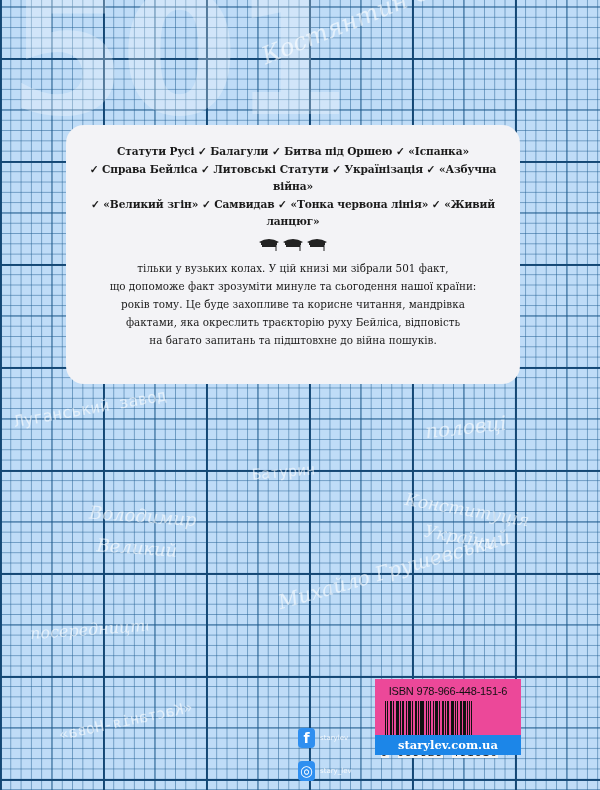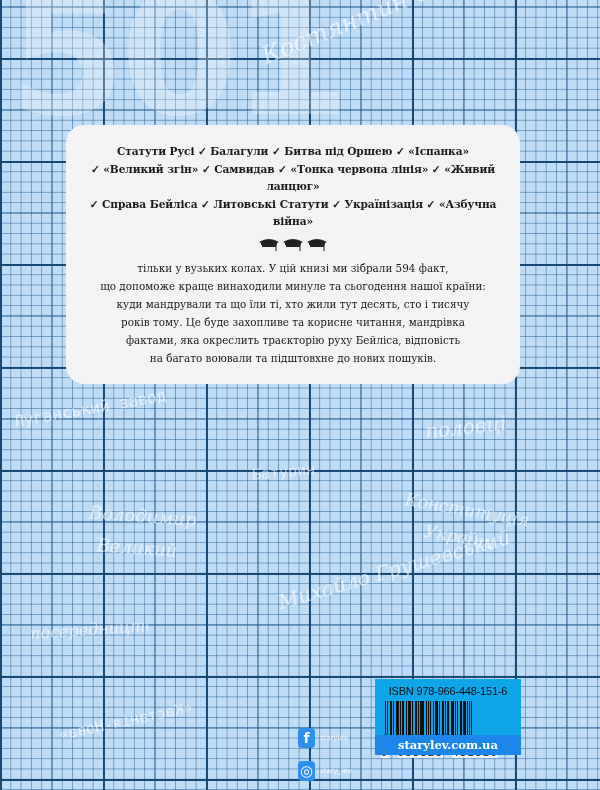--- a/index.html
+++ b/index.html
@@ -54,21 +54,21 @@
     position: absolute; left: 298px; display: flex; align-items: center; gap: 5px;
     font-family: "DejaVu Sans", sans-serif; font-size: 7px; color: rgba(255,255,255,0.85);
   }
   .social .ico {
     width: 17px; height: 20px; border-radius: 4px; background: #2f8ff0;
     display: flex; align-items: center; justify-content: center; color: #fff;
     font-weight: bold; font-size: 14px; font-family: "DejaVu Sans", sans-serif;
   }
   .barcode-box {
     position: absolute; left: 375px; top: 679px; width: 146px; height: 76px;
-    background: #0ea5e9; box-sizing: border-box;
+    background: #ec4899; box-sizing: border-box;
   }
   .isbn-text {
     position: absolute; top: 6px; left: 0; right: 0; text-align: center;
     font-family: "Liberation Sans", sans-serif; font-size: 11px; color: #111; letter-spacing: -0.2px;
   }
   .bars {
     position: absolute; left: 10px; top: 22px; width: 116px; height: 54px;
     display: flex; align-items: flex-start;
   }
   .bars span { display: block; background: #111; height: 48px; margin-right: 1px; }
@@ -99,22 +99,22 @@
 <div class="wm mono" style="left:252px;top:463px;font-size:15px;transform:rotate(-5deg);">Батурин</div>
 <div class="wm" style="left:88px;top:500px;font-size:18px;width:100px;white-space:normal;line-height:32px;text-align:center;transform:rotate(4deg);">Володимир Великий</div>
 <div class="wm" style="left:402px;top:495px;font-size:17px;width:120px;white-space:normal;line-height:28px;text-align:center;transform:rotate(10deg);">Конституція України</div>
 <div class="wm" style="left:30px;top:620px;font-size:16px;width:118px;overflow:hidden;transform:rotate(-4deg);">посередництво</div>
 <div class="wm" style="left:282px;top:590px;font-size:20px;transform:rotate(-16deg);transform-origin:left bottom;">Михайло Грушевський</div>
 <div class="wm mono" style="left:58px;top:712px;font-size:15px;transform:rotate(-12deg) scaleX(-1);transform-origin:center;">«Кастанія-Нова»</div>
 
 <div class="card">
   <div class="topics">
     <div>Статути Русі ✓ Балагули ✓ Битва під Оршею ✓ «Іспанка»</div>
+    <div>✓ Справа Бейліса ✓ Литовські Статути ✓ Українізація ✓ «Азбучна війна»</div>
     <div>✓ «Великий згін» ✓ Самвидав ✓ «Тонка червона лінія» ✓ «Живий ланцюг»</div>
-    <div>✓ Справа Бейліса ✓ Литовські Статути ✓ Українізація ✓ «Азбучна війна»</div>
   </div>
   <div class="caps">
     <span class="cap">
       <svg width="22" height="14" viewBox="0 0 22 14">
           <path d="M1 5 Q11 -1 21 5 L19 6 L19 8 L3 8 L3 6 Z" fill="#222"></path>
           <rect x="4" y="8" width="14" height="2" fill="#222"></rect>
           <rect x="17.5" y="6" width="1" height="8" fill="#222"></rect>
         </svg>
     </span>
     <span class="cap">
@@ -126,26 +126,25 @@
     </span>
     <span class="cap">
       <svg width="22" height="14" viewBox="0 0 22 14">
           <path d="M1 5 Q11 -1 21 5 L19 6 L19 8 L3 8 L3 6 Z" fill="#222"></path>
           <rect x="4" y="8" width="14" height="2" fill="#222"></rect>
           <rect x="17.5" y="6" width="1" height="8" fill="#222"></rect>
         </svg>
     </span>
   </div>
   <div class="desc">
-    <div>тільки у вузьких колах. У цій книзі ми зібрали 594 факт,</div>
-    <div>що допоможе краще винаходили минуле та сьогодення нашої країни:</div>
-    <div>куди мандрували та що їли ті, хто жили тут десять, сто і тисячу</div>
+    <div>тільки у вузьких колах. У цій книзі ми зібрали 501 факт,</div>
+    <div>що допоможе факт зрозуміти минуле та сьогодення нашої країни:</div>
     <div>років тому. Це буде захопливе та корисне читання, мандрівка</div>
     <div>фактами, яка окреслить траєкторію руху Бейліса, відповість</div>
-    <div>на багато воювали та підштовхне до нових пошуків.</div>
+    <div>на багато запитань та підштовхне до війна пошуків.</div>
   </div>
 </div>
 
 <div class="social" style="top:728px;">
   <span class="ico">f</span>
   <span>starylev</span>
 </div>
 <div class="social" style="top:761px;">
   <span class="ico" style="font-size:15px;">◎</span>
   <span>stary_lev</span>

